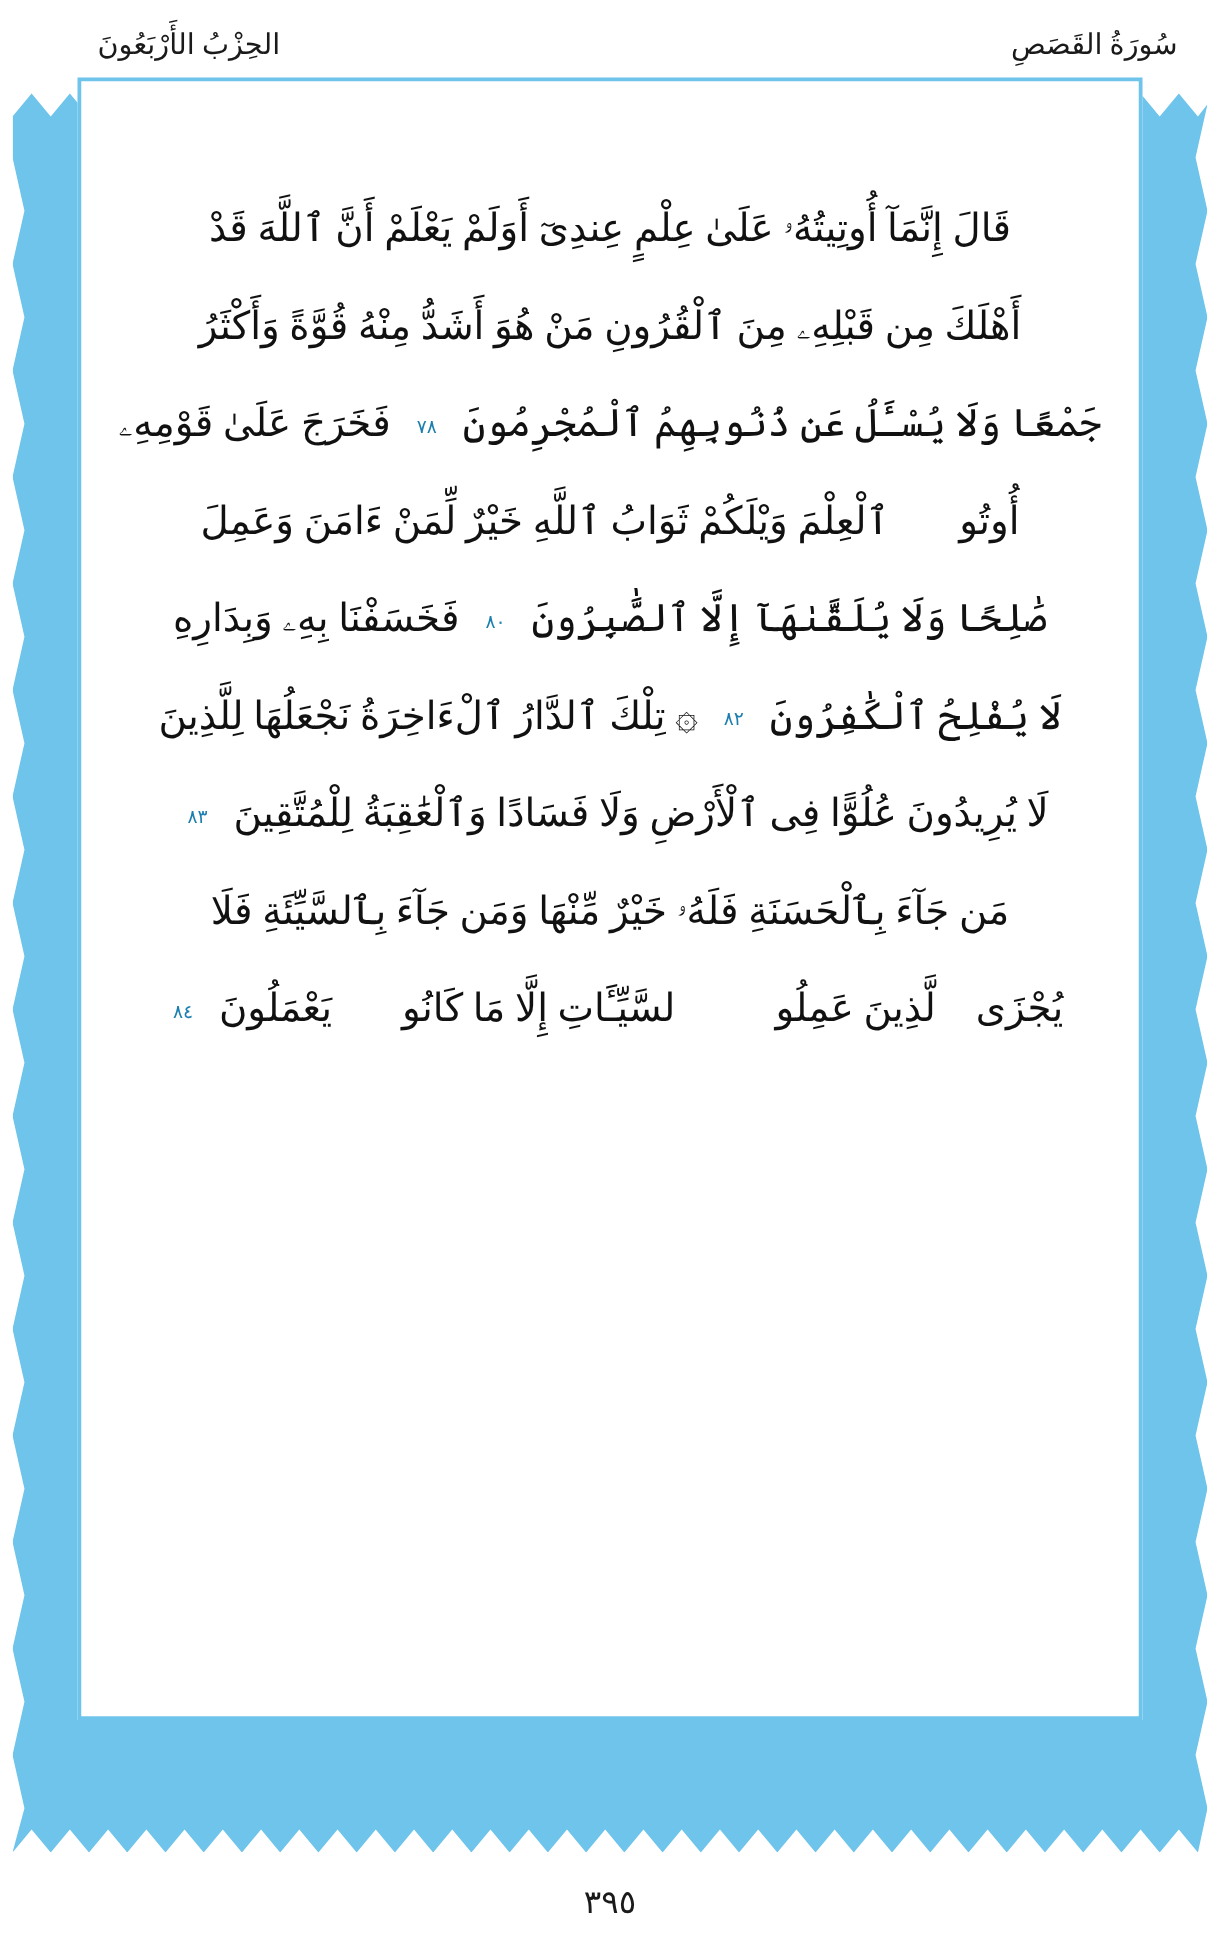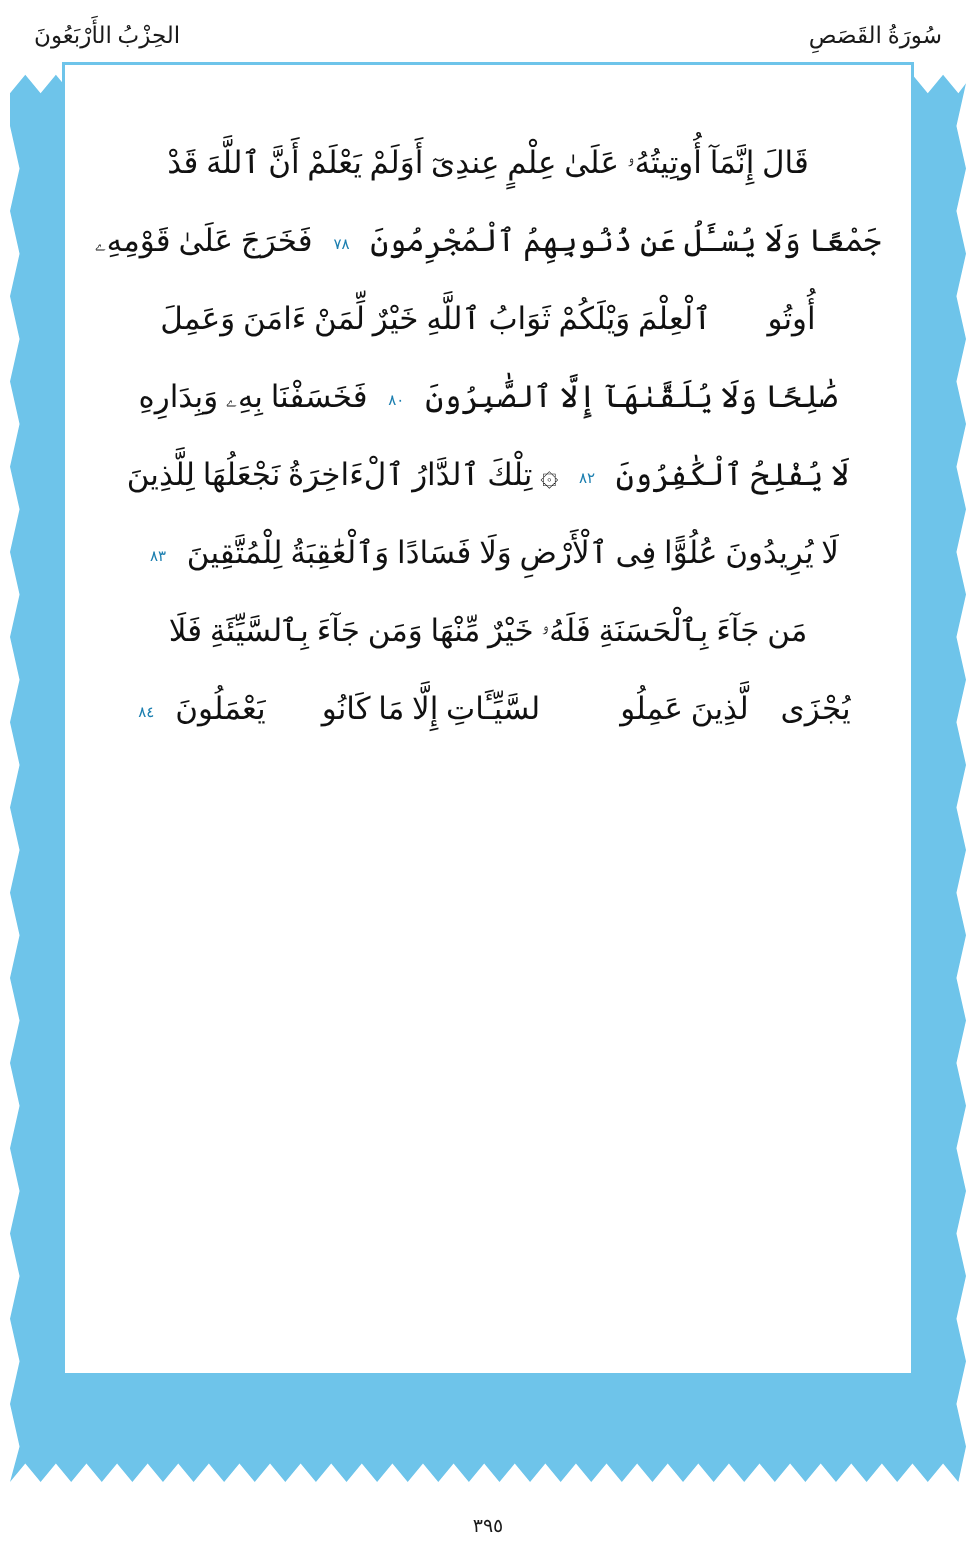--- a/index.html
+++ b/index.html
@@ -37,20 +37,21 @@
     box-sizing: border-box;
     direction: rtl;
   }
   .header .surah-name,
   .header .hizb-name {
     font-size: 23px;
     color: #1a1a1a;
     font-family: "Liberation Serif", "DejaVu Serif", serif;
     white-space: nowrap;
     letter-spacing: 0.5px;
+    margin-left: 44px;
   }
 
   
   .frame-outer {
     position: absolute;
     top: 62px;
     left: 10px;
     width: 956px;
     height: 1420px;
     background: #6ec4ea;
@@ -99,21 +100,21 @@
     width: 852px;
     height: 1314px;
     background: #ffffff;
     border: 3px solid #6ec4ea;
     box-sizing: border-box;
   }
 
   
   .text-body {
     position: absolute;
-    top: 124px;
+    top: 144px;
     left: 78px;
     width: 820px;
     height: 1265px;
     box-sizing: border-box;
     padding: 0 16px;
     direction: rtl;
     text-align: center;
   }
   .ayah-line {
     font-family: "Liberation Serif", "DejaVu Serif", serif;
@@ -172,21 +173,21 @@
 
   
   .footer {
     position: absolute;
     bottom: 18px;
     left: 0;
     right: 0;
     text-align: center;
   }
   .page-number {
-    font-size: 19px;
+    font-size: 26px;
     color: #1a1a1a;
     font-family: "Liberation Serif", "DejaVu Serif", serif;
   }
 </style>
 </head>
 <body>
 
 <div class="page">
 
   <div class="header">
@@ -196,20 +197,23 @@
 
   <div class="frame-outer"></div>
   <div class="frame-inner"></div>
 
   <div class="text-body">
 
     <div class="ayah-line">
       <span>قَالَ إِنَّمَآ أُوتِيتُهُۥ عَلَىٰ عِلْمٍ عِندِىٓ أَوَلَمْ يَعْلَمْ أَنَّ ٱللَّهَ قَدْ</span>
     </div>
 
+    <div class="ayah-line">
+      <span>أَهْلَكَ مِن قَبْلِهِۦ مِنَ ٱلْقُرُونِ مَنْ هُوَ أَشَدُّ مِنْهُ قُوَّةً وَأَكْثَرُ</span>
+    </div>
 
     <div class="ayah-line">
       <span>جَمْعًا وَلَا يُسْـَٔلُ عَن ذُنُوبِهِمُ ٱلْمُجْرِمُونَ</span>
       <span class="ayah-num"><span>٧٨</span></span>
       <span>فَخَرَجَ عَلَىٰ قَوْمِهِۦ</span>
     </div>
 
 
 
     <div class="ayah-line">

